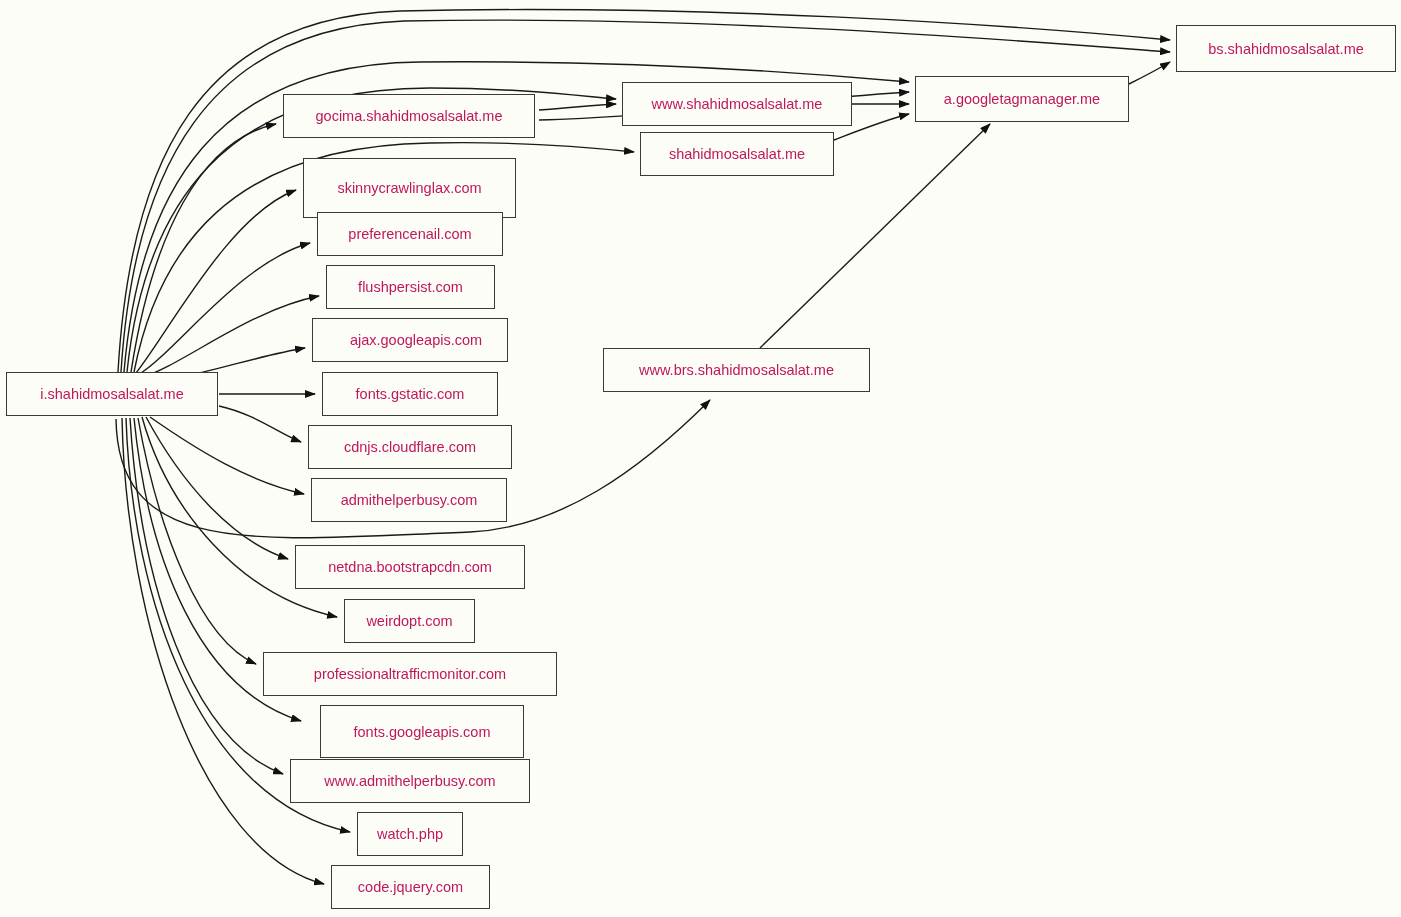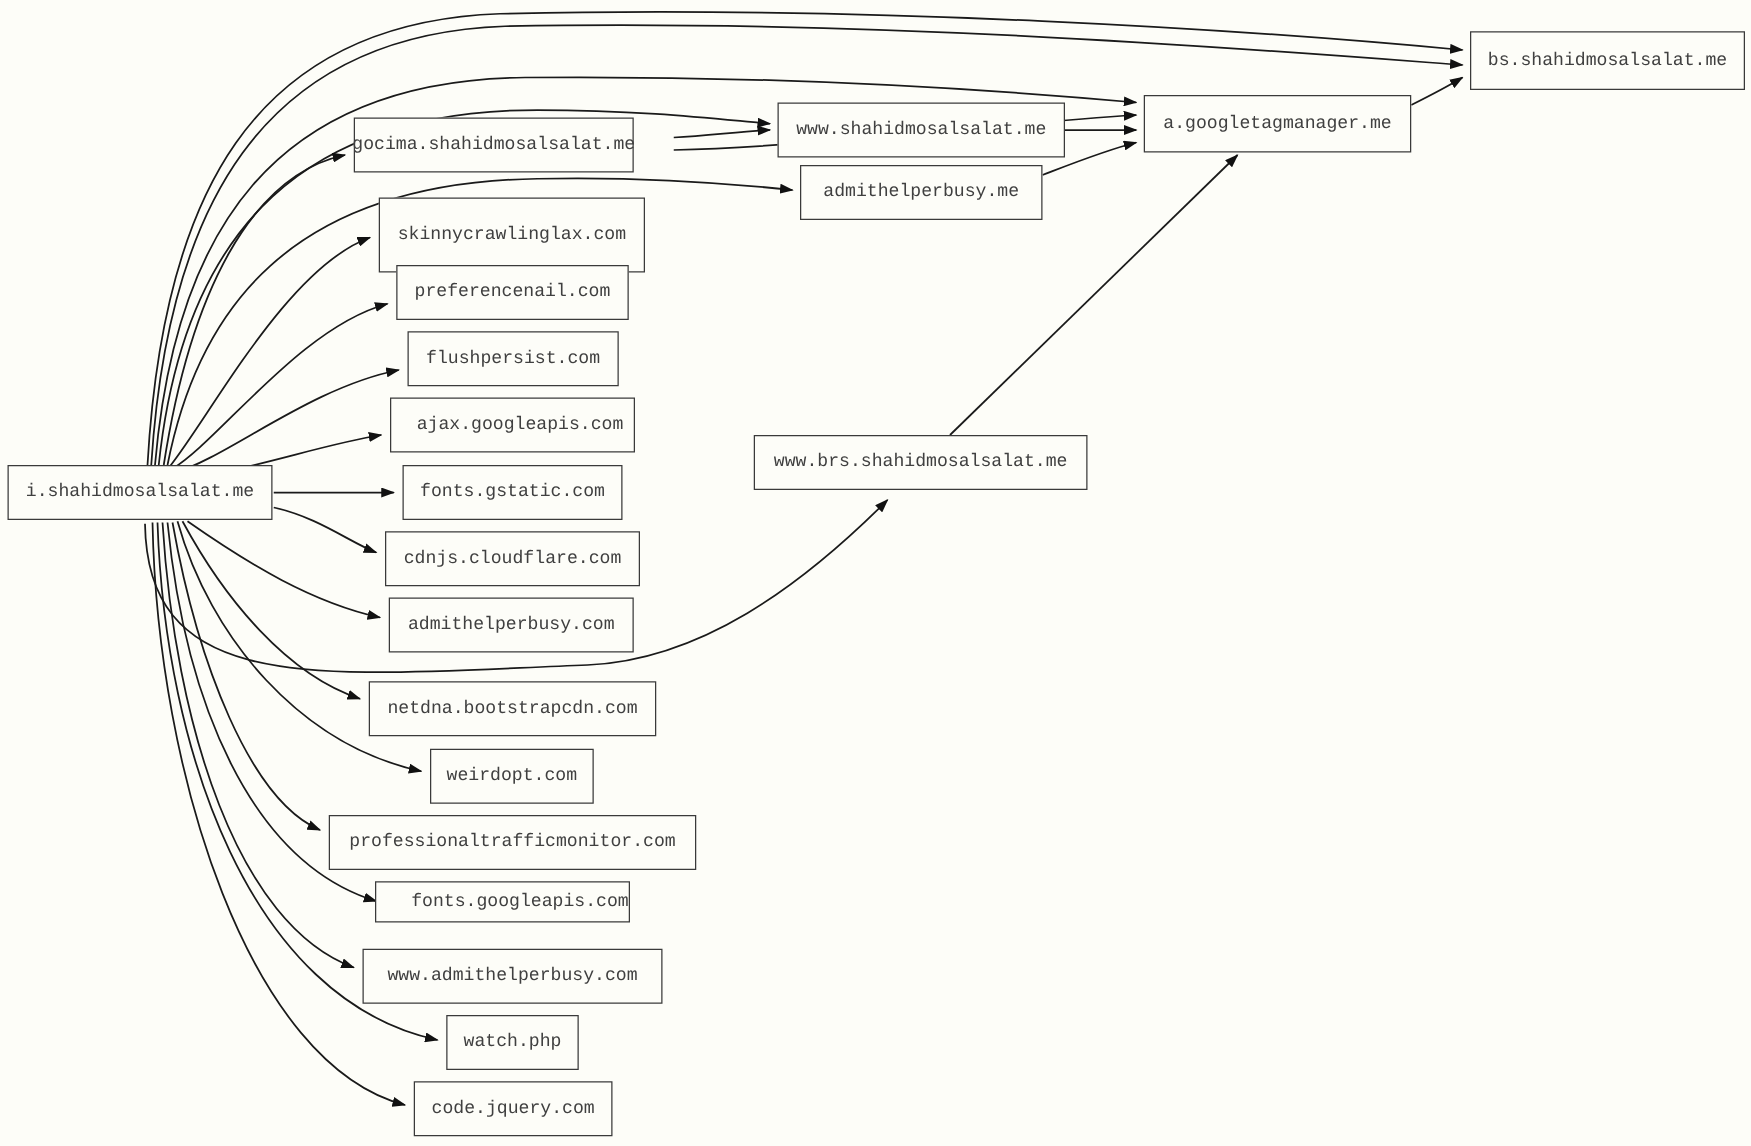--- a/index.html
+++ b/index.html
@@ -30,23 +30,23 @@
     stroke-width: 1.4;
   }
   .node-box {
     position: absolute;
     box-sizing: border-box;
     background: #fdfdf8;
     border: 1.6px solid #3a3a3a;
     display: flex;
     align-items: center;
     justify-content: center;
-    font-family: Liberation Mono, monospace;
+    font-family: Liberation Sans, sans-serif;
     font-size: 14.5px;
-    color: #404040;
+    color: #be185d;
     letter-spacing: 0px;
     white-space: nowrap;
     z-index: 2;
   }
   .node-label {
     pointer-events: none;
   }
 </style>
 </head>
 <body>
@@ -87,28 +87,28 @@
         <path class="edge-path" d="M 834,140 C 860,130 885,120 909,114" stroke="#1a1a1a" marker-end="url(#arrowhead)"></path>
         <path class="edge-path" d="M 1129,84 C 1145,76 1160,68 1170,62" stroke="#1a1a1a" marker-end="url(#arrowhead)"></path>
         <path class="edge-path" d="M 760,348 L 990,124" stroke="#1a1a1a" marker-end="url(#arrowhead)"></path>
       </g>
   </svg>
 
   <div id="nodes-layer">
       <div class="node-box" style="left: 6px; top: 372px; width: 212px; height: 44px; background: rgb(253, 253, 248); border-color: rgb(58, 58, 58);">
         <span class="node-label">i.shahidmosalsalat.me</span>
       </div>
-      <div class="node-box" style="left: 283px; top: 94px; width: 224px; height: 44px; background: rgb(253, 253, 248); border-color: rgb(58, 58, 58);">
+      <div class="node-box" style="left: 283px; top: 94px; width: 252px; height: 44px; background: rgb(253, 253, 248); border-color: rgb(58, 58, 58);">
         <span class="node-label">gocima.shahidmosalsalat.me</span>
       </div>
       <div class="node-box" style="left: 622px; top: 82px; width: 230px; height: 44px; background: rgb(253, 253, 248); border-color: rgb(58, 58, 58);">
         <span class="node-label">www.shahidmosalsalat.me</span>
       </div>
       <div class="node-box" style="left: 640px; top: 132px; width: 194px; height: 44px; background: rgb(253, 253, 248); border-color: rgb(58, 58, 58);">
-        <span class="node-label">admithelperbusy.me</span>
+        <span class="node-label">shahidmosalsalat.me</span>
       </div>
       <div class="node-box" style="left: 915px; top: 76px; width: 214px; height: 46px; background: rgb(253, 253, 248); border-color: rgb(58, 58, 58);">
         <span class="node-label">a.googletagmanager.me</span>
       </div>
       <div class="node-box" style="left: 1176px; top: 25px; width: 220px; height: 47px; background: rgb(253, 253, 248); border-color: rgb(58, 58, 58);">
         <span class="node-label">bs.shahidmosalsalat.me</span>
       </div>
       <div class="node-box" style="left: 303px; top: 158px; width: 213px; height: 60px; background: rgb(253, 253, 248); border-color: rgb(58, 58, 58);">
         <span class="node-label">skinnycrawlinglax.com</span>
       </div>
@@ -132,21 +132,21 @@
       </div>
       <div class="node-box" style="left: 295px; top: 545px; width: 230px; height: 44px; background: rgb(253, 253, 248); border-color: rgb(58, 58, 58);">
         <span class="node-label">netdna.bootstrapcdn.com</span>
       </div>
       <div class="node-box" style="left: 344px; top: 599px; width: 131px; height: 44px; background: rgb(253, 253, 248); border-color: rgb(58, 58, 58);">
         <span class="node-label">weirdopt.com</span>
       </div>
       <div class="node-box" style="left: 263px; top: 652px; width: 294px; height: 44px; background: rgb(253, 253, 248); border-color: rgb(58, 58, 58);">
         <span class="node-label">professionaltrafficmonitor.com</span>
       </div>
-      <div class="node-box" style="left: 300px; top: 705px; width: 204px; height: 33px; background: rgb(253, 253, 248); border-color: rgb(58, 58, 58); justify-content: flex-end;">
+      <div class="node-box" style="left: 320px; top: 705px; width: 204px; height: 53px; background: rgb(253, 253, 248); border-color: rgb(58, 58, 58);">
         <span class="node-label">fonts.googleapis.com</span>
       </div>
       <div class="node-box" style="left: 290px; top: 759px; width: 240px; height: 44px; background: rgb(253, 253, 248); border-color: rgb(58, 58, 58);">
         <span class="node-label">www.admithelperbusy.com</span>
       </div>
       <div class="node-box" style="left: 357px; top: 812px; width: 106px; height: 44px; background: rgb(253, 253, 248); border-color: rgb(58, 58, 58);">
         <span class="node-label">watch.php</span>
       </div>
       <div class="node-box" style="left: 331px; top: 865px; width: 159px; height: 44px; background: rgb(253, 253, 248); border-color: rgb(58, 58, 58);">
         <span class="node-label">code.jquery.com</span>

